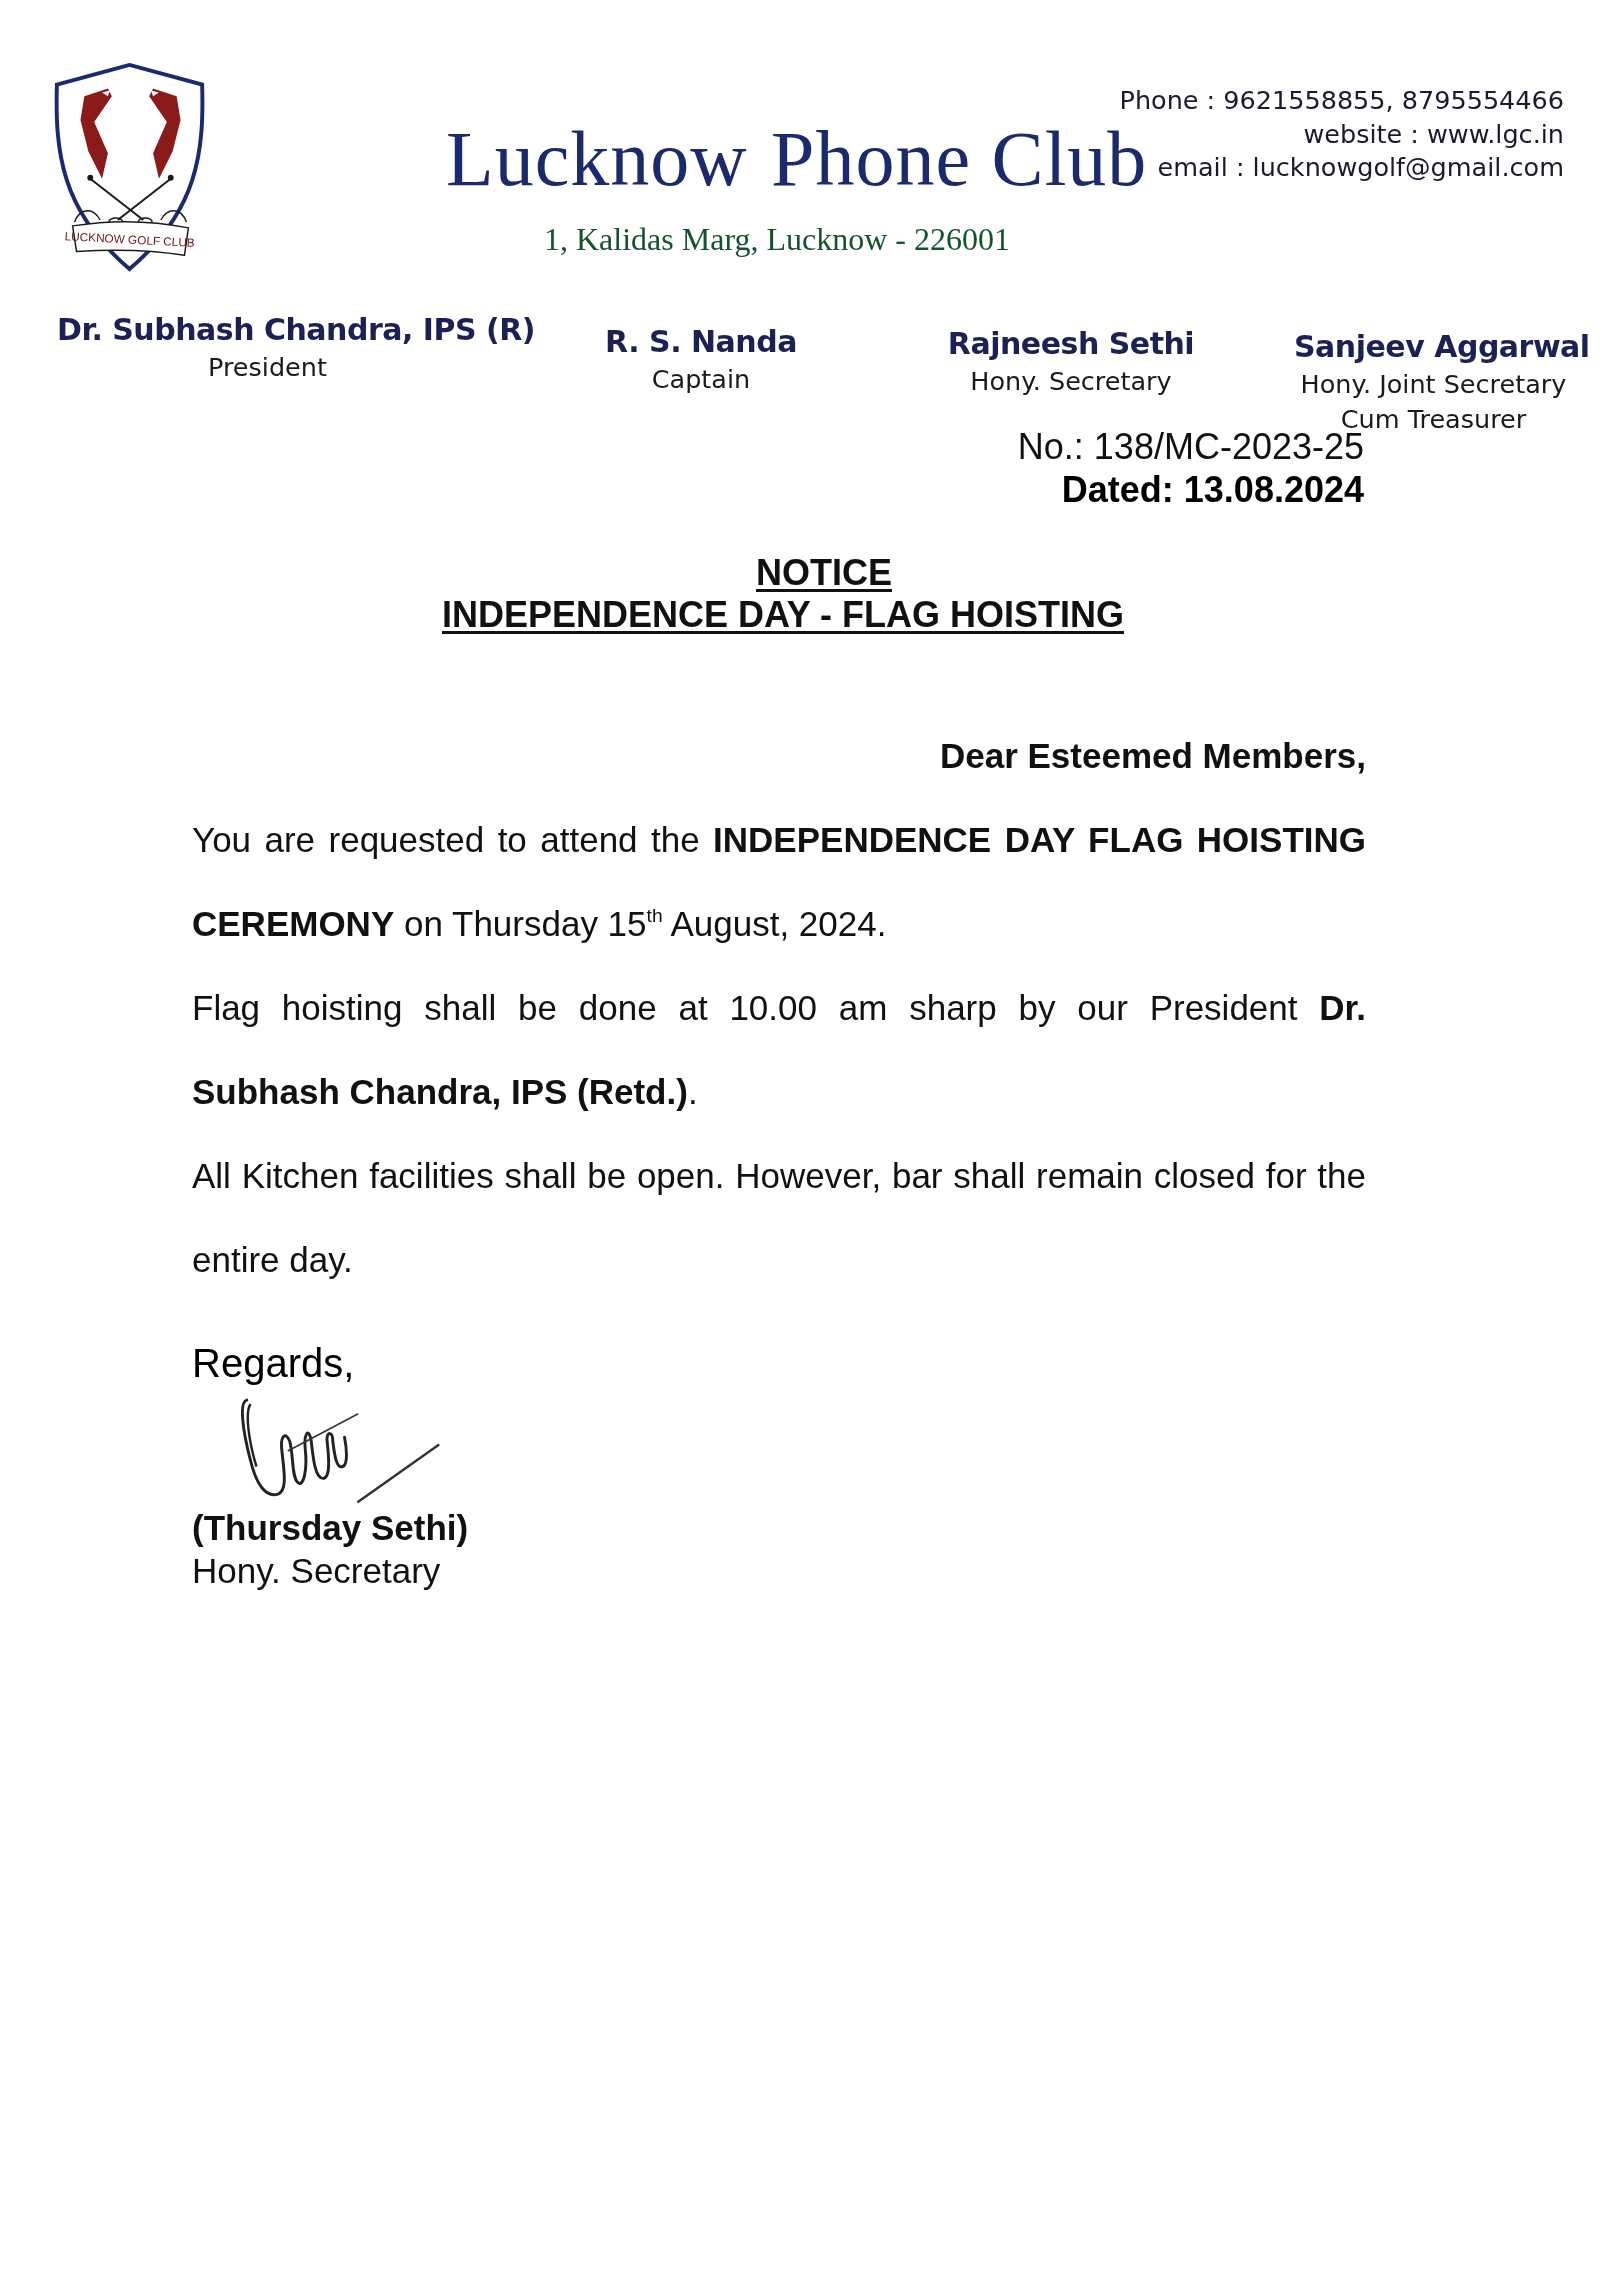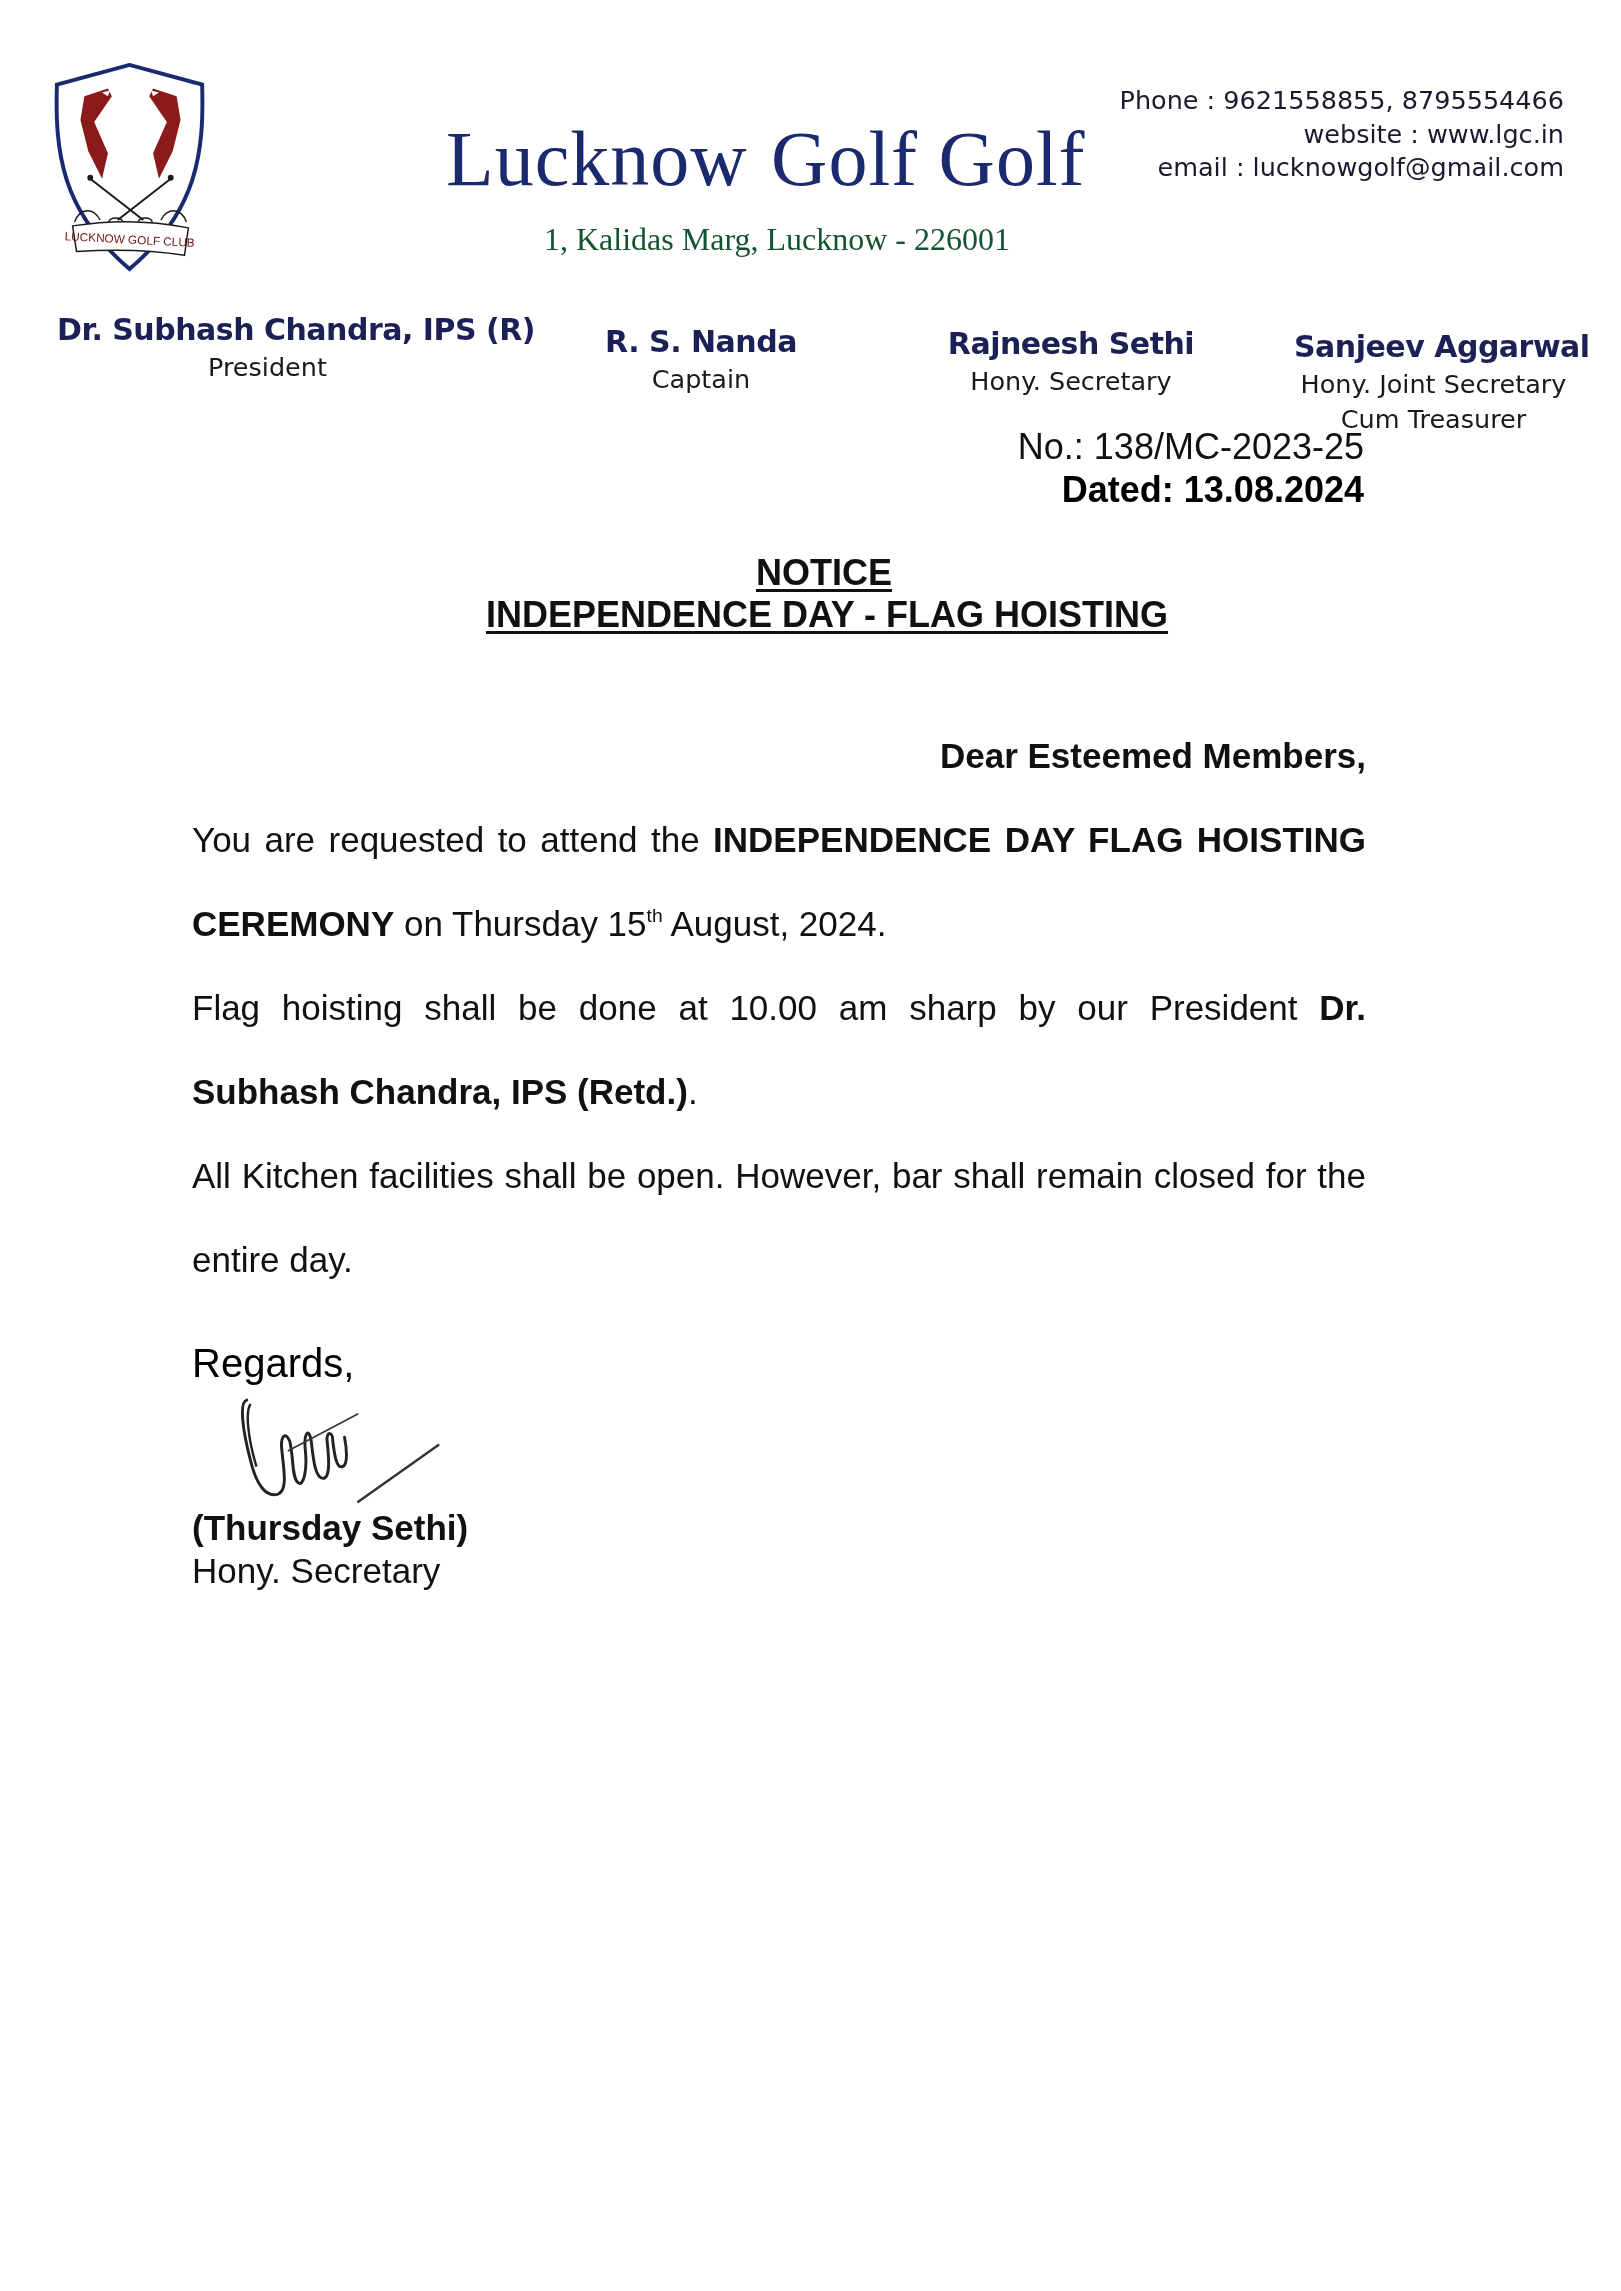--- a/index.html
+++ b/index.html
@@ -28,21 +28,21 @@
   .official .orole2 { font-size: 25.5px; color: #1a1a1a; display:block; margin-top: 9.8px; }
   #official-0 { left: 57px; width: 421px; top: 315px; }
   #official-1 { left: 603px; width: 196px; top: 327px; }
   #official-2 { left: 921px; width: 250px; top: 329px; margin-left: 25px; }
   #official-3 { left: 1294px; width: 279px; top: 332px; }
 
   #ref-no { right: 257px; top: 429px; font-size: 36px; line-height: 1; color: #111; }
   #ref-date { right: 257px; top: 472px; font-size: 36px; font-weight: bold; line-height: 1; color: #000000; }
 
   #notice-heading { left: 0; width: 1566px; top: 555px; text-align: center; font-size: 36px; font-weight: bold; line-height: 1; text-decoration: underline; text-decoration-thickness: 2.9px; text-underline-offset: 3.9px; padding-left: 41px; }
-  #notice-subject { left: 0; width: 1566px; top: 597px; text-align: center; font-size: 36px; font-weight: bold; line-height: 1; text-decoration: underline; text-decoration-thickness: 2.9px; text-underline-offset: 3.9px; padding-left: 44px; }
+  #notice-subject { left: 0; width: 1566px; top: 597px; text-align: center; font-size: 36px; font-weight: bold; line-height: 1; text-decoration: underline; text-decoration-thickness: 2.9px; text-underline-offset: 3.9px; }
 
   #body { left: 192px; top: 714px; width: 1174px; font-size: 35px; line-height: 84px; color: #111; white-space: normal; }
   #body p { margin: 0; text-align: right; }
   .b { font-weight: bold; }
   sup { font-size: 0.55em; vertical-align: 0.75em; line-height: 0; }
 
   #closing-regards { left: 192px; top: 1343px; font-size: 40px; line-height: 1; color: #000000; }
   #signature { left: 233px; top: 1392px; width: 225px; height: 116px; }
   #closing-name { left: 192px; top: 1510px; font-size: 35px; font-weight: bold; line-height: 1; color: #111; }
   #closing-role { left: 192px; top: 1553px; font-size: 35px; line-height: 1; color: #111; }
@@ -64,21 +64,21 @@
   <ellipse cx="66" cy="162" rx="7" ry="4" fill="none" stroke="#1a1a1a" stroke-width="1.5"></ellipse>
   <circle cx="40" cy="117" r="3" fill="#1a1a1a"></circle>
   <circle cx="122" cy="117" r="3" fill="#1a1a1a"></circle>
 
   <path d="M24 162 C30 146 44 148 50 160" fill="none" stroke="#1a1a1a" stroke-width="1.5"></path>
   <path d="M138 162 C132 146 118 148 112 160" fill="none" stroke="#1a1a1a" stroke-width="1.5"></path>
   <path d="M22 166 C60 160 100 160 140 168 L136 196 C100 190 60 190 26 192 Z" fill="#ffffff" stroke="#1a1a1a" stroke-width="1.5"></path>
   <text x="80" y="184" text-anchor="middle" font-family="Liberation Sans, sans-serif" font-size="12" fill="#6b1515" transform="rotate(3 80 184)">LUCKNOW GOLF CLUB</text>
 </svg>
 
-<div id="club-title" class="abs serif navy"><span>Lucknow</span><span class="gap"></span><span>Golf Golf</span></div>
+<div id="club-title" class="abs serif navy"><span>Lucknow</span><span class="gap"></span><span>Phone Club</span></div>
 <div id="club-address" class="abs serif darknavy">1, Kalidas Marg, Lucknow - 226001</div>
 
 <div id="contact-phone" class="abs hsans contact">Phone : 9621558855, 8795554466</div>
 <div id="contact-website" class="abs hsans contact">website : www.lgc.in</div>
 <div id="contact-email" class="abs hsans contact">email : lucknowgolf@gmail.com</div>
 
 <div id="official-0" class="abs hsans official">
   <span class="oname">Dr. Subhash Chandra, IPS (R)</span>
   <span class="orole">President</span>
 </div>

